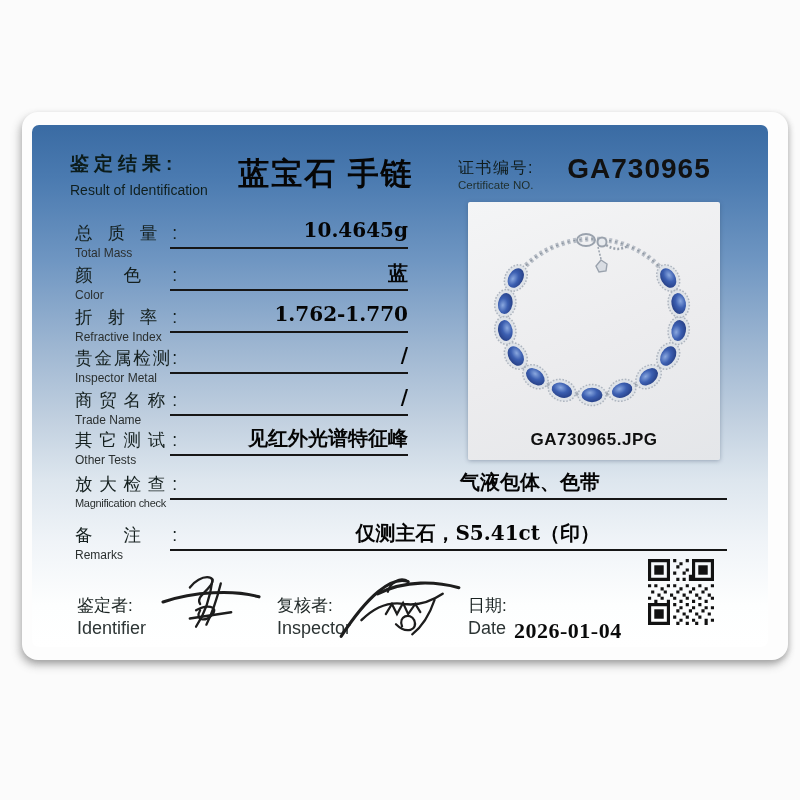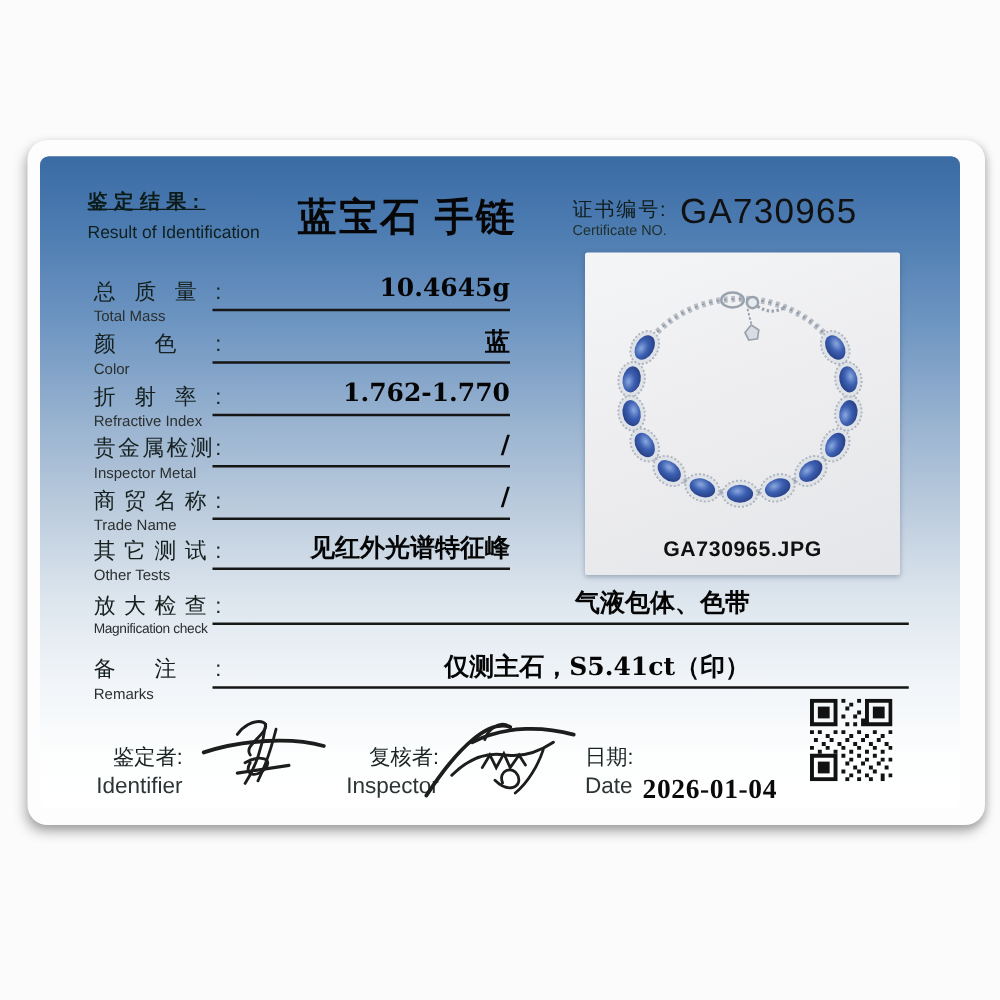--- a/index.html
+++ b/index.html
@@ -18,29 +18,29 @@
     position:absolute; left:10px; top:13px; width:736px; height:522px; border-radius:7px;
     background:linear-gradient(180deg,#3a6ba3 0%,#4a7ab0 10%,#6f96c2 26%,#9cb5d1 42%,#c0cfdf 56%,#dde6ee 68%,#f0f4f8 80%,#fdfefe 92%,#ffffff 100%);
   }
 
   .zh { color:#15201f; font-size:17.5px; font-weight:500; }
   .en { color:#2a2f2f; font-size:12px; font-weight:400; white-space:nowrap; margin-top:1px; }
   .just { display:block; width:102px; text-align:justify; text-align-last:justify; }
 
   
   .hdr-result { position:absolute; left:38px; top:26px; color:#0c1c1b; }
-  .hdr-result .big-zh { font-size:16px; font-weight:700; letter-spacing:5px; white-space:nowrap; color:#0c1c1b;text-decoration:underline; }
+  .hdr-result .big-zh { font-size:19px; font-weight:700; letter-spacing:5px; white-space:nowrap; color:#0c1c1b; }
   .hdr-result .big-en { font-size:14px; font-weight:500; margin-top:5px; color:#101f1e; }
   .hdr-result-value { position:absolute; left:144px; top:28px; width:300px; text-align:center;
     font-size:31px; font-weight:700; letter-spacing:2px; color:#060606; white-space:nowrap; }
   .hdr-certno { position:absolute; left:426px; top:33px; color:#101c1c; }
   .hdr-certno .c-zh { font-size:16px; font-weight:500; letter-spacing:1.5px; white-space:nowrap; }
   .hdr-certno .c-en { font-size:11.5px; margin-top:0; color:#20302f; }
-  .hdr-certno-value { position:absolute; left:512px; top:28px; width:190px; text-align:left;
-    font-size:28px; font-weight:400; letter-spacing:1px; color:#111; white-space:nowrap; }
+  .hdr-certno-value { position:absolute; left:512px; top:28px; width:190px; text-align:center;
+    font-size:28px; font-weight:700; letter-spacing:1px; color:#111; white-space:nowrap; }
 
   
   .photo { position:absolute; left:436px; top:77px; width:252px; height:258px;
     background:linear-gradient(160deg,#f4f5f6 0%,#ececee 55%,#e4e6e9 100%);
     box-shadow:0 1px 4px rgba(40,60,90,.35); border-radius:2px; }
   .photo-caption { position:absolute; left:0; bottom:10px; width:100%; text-align:center;
     font-size:17px; font-weight:700; color:#101010; letter-spacing:.5px; }
   .bracelet { position:absolute; left:0; top:0; }
 
   
@@ -50,21 +50,21 @@
   .row .value { position:absolute; left:95px; top:-3px; width:238px; text-align:right;
     font-family:"DejaVu Serif","Liberation Serif",serif; font-weight:700; font-size:20px; color:#050505; white-space:nowrap; }
   .row.wide .value { width:430px; }
   .row.r7 .en { font-size:11px; letter-spacing:-.3px; }
 
   .r1{top:96px} .r2{top:138px} .r3{top:180px} .r4{top:221px}
   .r5{top:263px} .r6{top:303px} .r7{top:347px} .r8{top:398px}
 
   
   .f-label { position:absolute; top:469px; color:#1a2322; }
-  .f-label .zh2 { font-size:17px; font-weight:500; white-space:nowrap;text-align:right; }
+  .f-label .zh2 { font-size:17px; font-weight:500; white-space:nowrap; }
   .f-label .en2 { font-size:18px; color:#2c3434; margin-top:1px; }
   .f-identifier{ left:45px; } .f-inspector{ left:245px; } .f-date{ left:436px; }
   .f-date-value { position:absolute; left:482px; top:470px; width:140px;
     font-family:Liberation Serif, serif; font-weight:700; font-size:22px; color:#0a0a0a; letter-spacing:.5px;margin-top:23px; }
   .sig { position:absolute; }
   .sig1 { left:126px; top:446px; }
   .sig2 { left:301px; top:446px; }
   .qr { position:absolute; left:616px; top:434px; width:66px; height:66px; }
 </style>
 </head>

